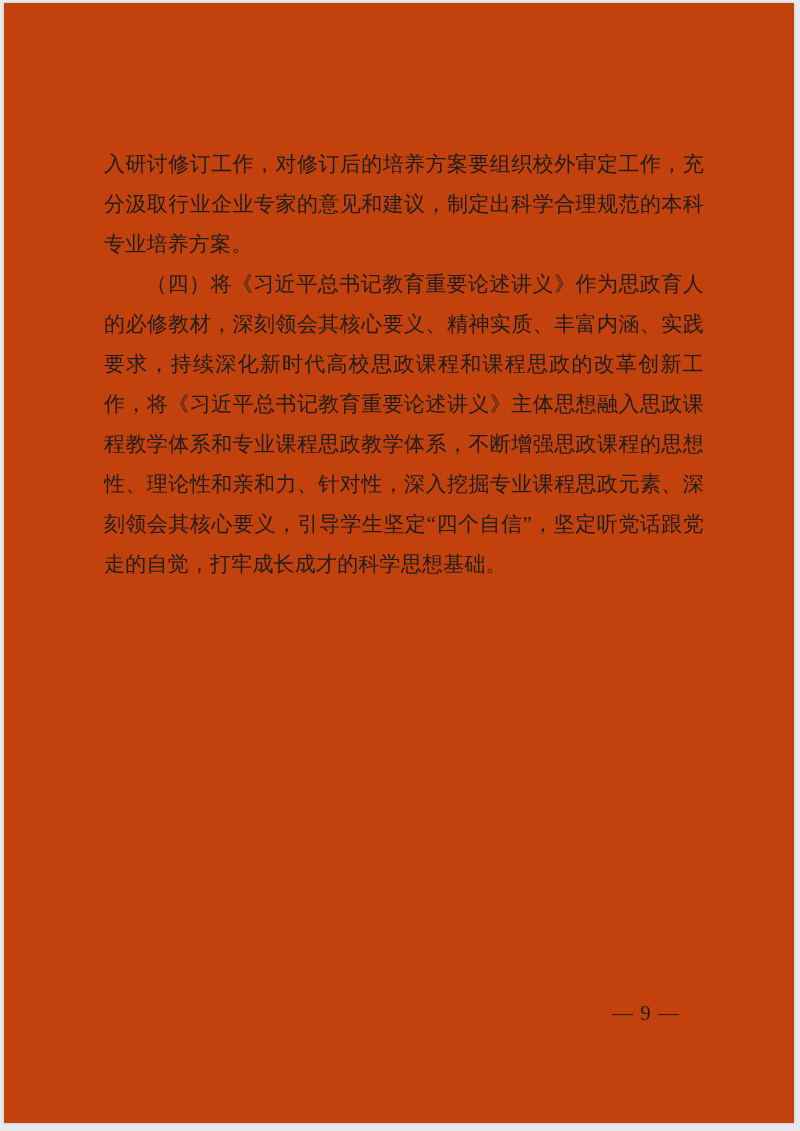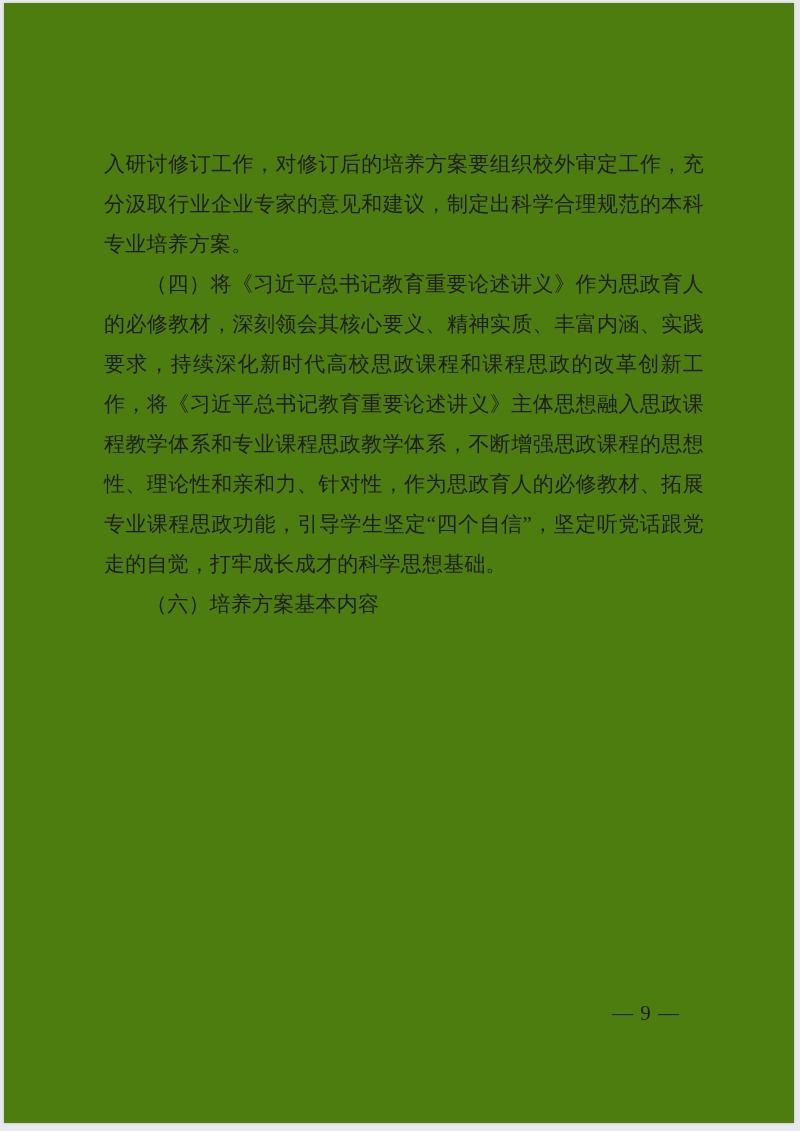--- a/index.html
+++ b/index.html
@@ -13,21 +13,21 @@
     background: #e8e9ec;
     font-family: "Liberation Serif", "DejaVu Serif", serif;
     overflow: hidden;
   }
   .page {
     position: absolute;
     left: 4px;
     top: 3px;
     width: 790px;
     height: 1120px;
-    background: #4d7c0f;
+    background: #c2410c;
     box-shadow: 0 0 3px rgba(0,0,0,0.18);
   }
   .body-text {
     position: absolute;
     left: 100px;
     top: 141px;
     width: 600px;
     font-size: 21px;
     line-height: 40px;
     color: #1e1e1e;
@@ -50,17 +50,16 @@
     color: #1e1e1e;
     letter-spacing: 1px;
   }
 </style>
 </head>
 <body>
 
 <div class="page">
   <div class="body-text">
       <p class="para">入研讨修订工作，对修订后的培养方案要组织校外审定工作，充分汲取行业企业专家的意见和建议，制定出科学合理规范的本科专业培养方案。</p>
-      <p class="para indent">（四）将《习近平总书记教育重要论述讲义》作为思政育人的必修教材，深刻领会其核心要义、精神实质、丰富内涵、实践要求，持续深化新时代高校思政课程和课程思政的改革创新工作，将《习近平总书记教育重要论述讲义》主体思想融入思政课程教学体系和专业课程思政教学体系，不断增强思政课程的思想性、理论性和亲和力、针对性，作为思政育人的必修教材、拓展专业课程思政功能，引导学生坚定“四个自信”，坚定听党话跟党走的自觉，打牢成长成才的科学思想基础。</p>
-      <p class="para indent">（六）培养方案基本内容</p>
+      <p class="para indent">（四）将《习近平总书记教育重要论述讲义》作为思政育人的必修教材，深刻领会其核心要义、精神实质、丰富内涵、实践要求，持续深化新时代高校思政课程和课程思政的改革创新工作，将《习近平总书记教育重要论述讲义》主体思想融入思政课程教学体系和专业课程思政教学体系，不断增强思政课程的思想性、理论性和亲和力、针对性，深入挖掘专业课程思政元素、深刻领会其核心要义，引导学生坚定“四个自信”，坚定听党话跟党走的自觉，打牢成长成才的科学思想基础。</p>
     </div>
   <div class="page-number">— 9 —</div>
 </div>
 
 </body></html>

